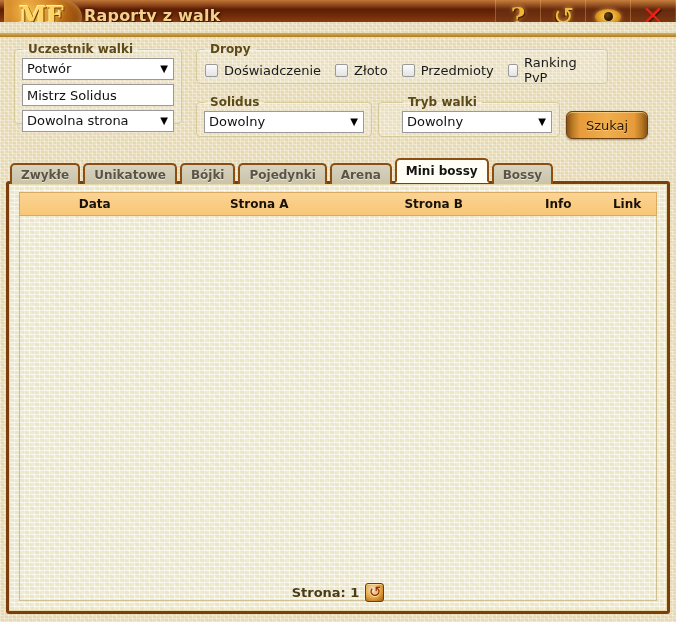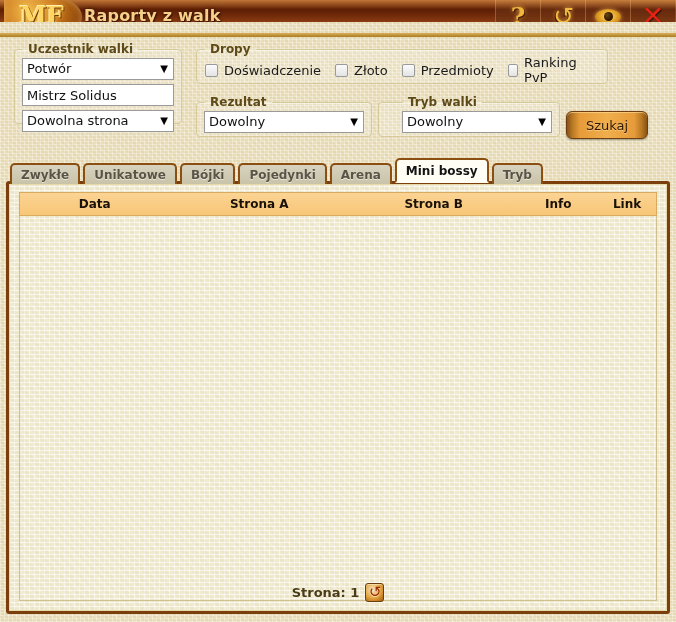--- a/index.html
+++ b/index.html
@@ -422,21 +422,21 @@
         <span class="chk-label">Przedmioty</span>
       </label>
       <label class="chk-item">
         <span class="chkbox"></span>
         <span class="chk-label">Ranking PvP</span>
       </label>
     </div>
   </fieldset>
 
   <fieldset class="box" id="fs-rezultat">
-    <legend>Rezultat</legend>
+    <legend>Solidus</legend>
     <div class="ctl-stack">
       <div class="sel">
         <span class="selval">Dowolny</span>
         <span class="arrow">▼</span>
       </div>
     </div>
   </fieldset>
 
   <fieldset class="box" id="fs-tryb">
     <legend>Tryb walki</legend>
@@ -466,21 +466,21 @@
   <div class="tab">
       <span>Pojedynki</span>
     </div>
   <div class="tab">
       <span>Arena</span>
     </div>
   <div class="tab active">
       <span>Mini bossy</span>
     </div>
   <div class="tab">
-      <span>Tryb</span>
+      <span>Bossy</span>
     </div>
 </div>
 
 <div id="panel" class="tex-paper">
   <div id="panel-inner"></div>
 
   <div id="table-head">
     <span class="th th-data">Data</span>
     <span class="th th-a">Strona A</span>
     <span class="th th-b">Strona B</span>

